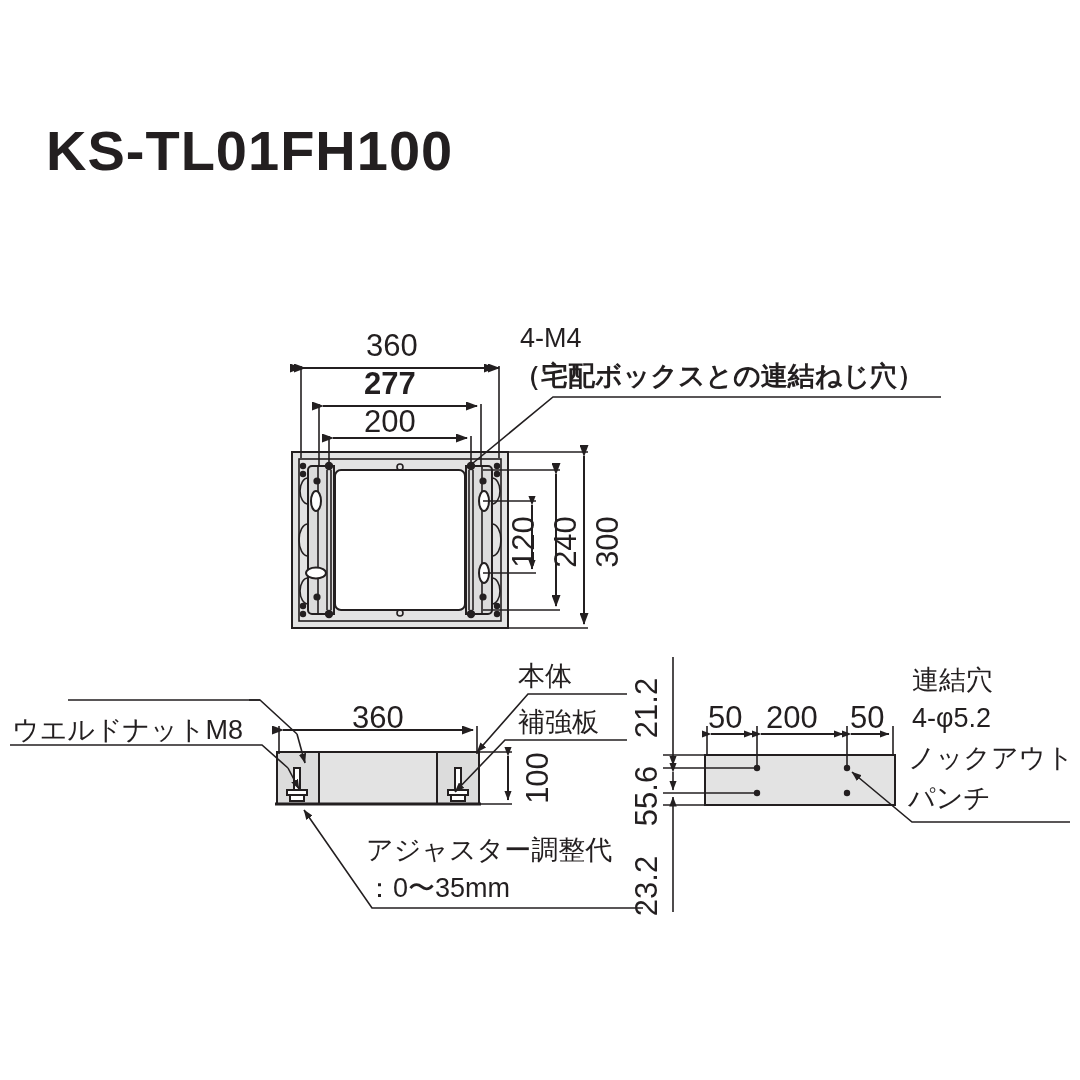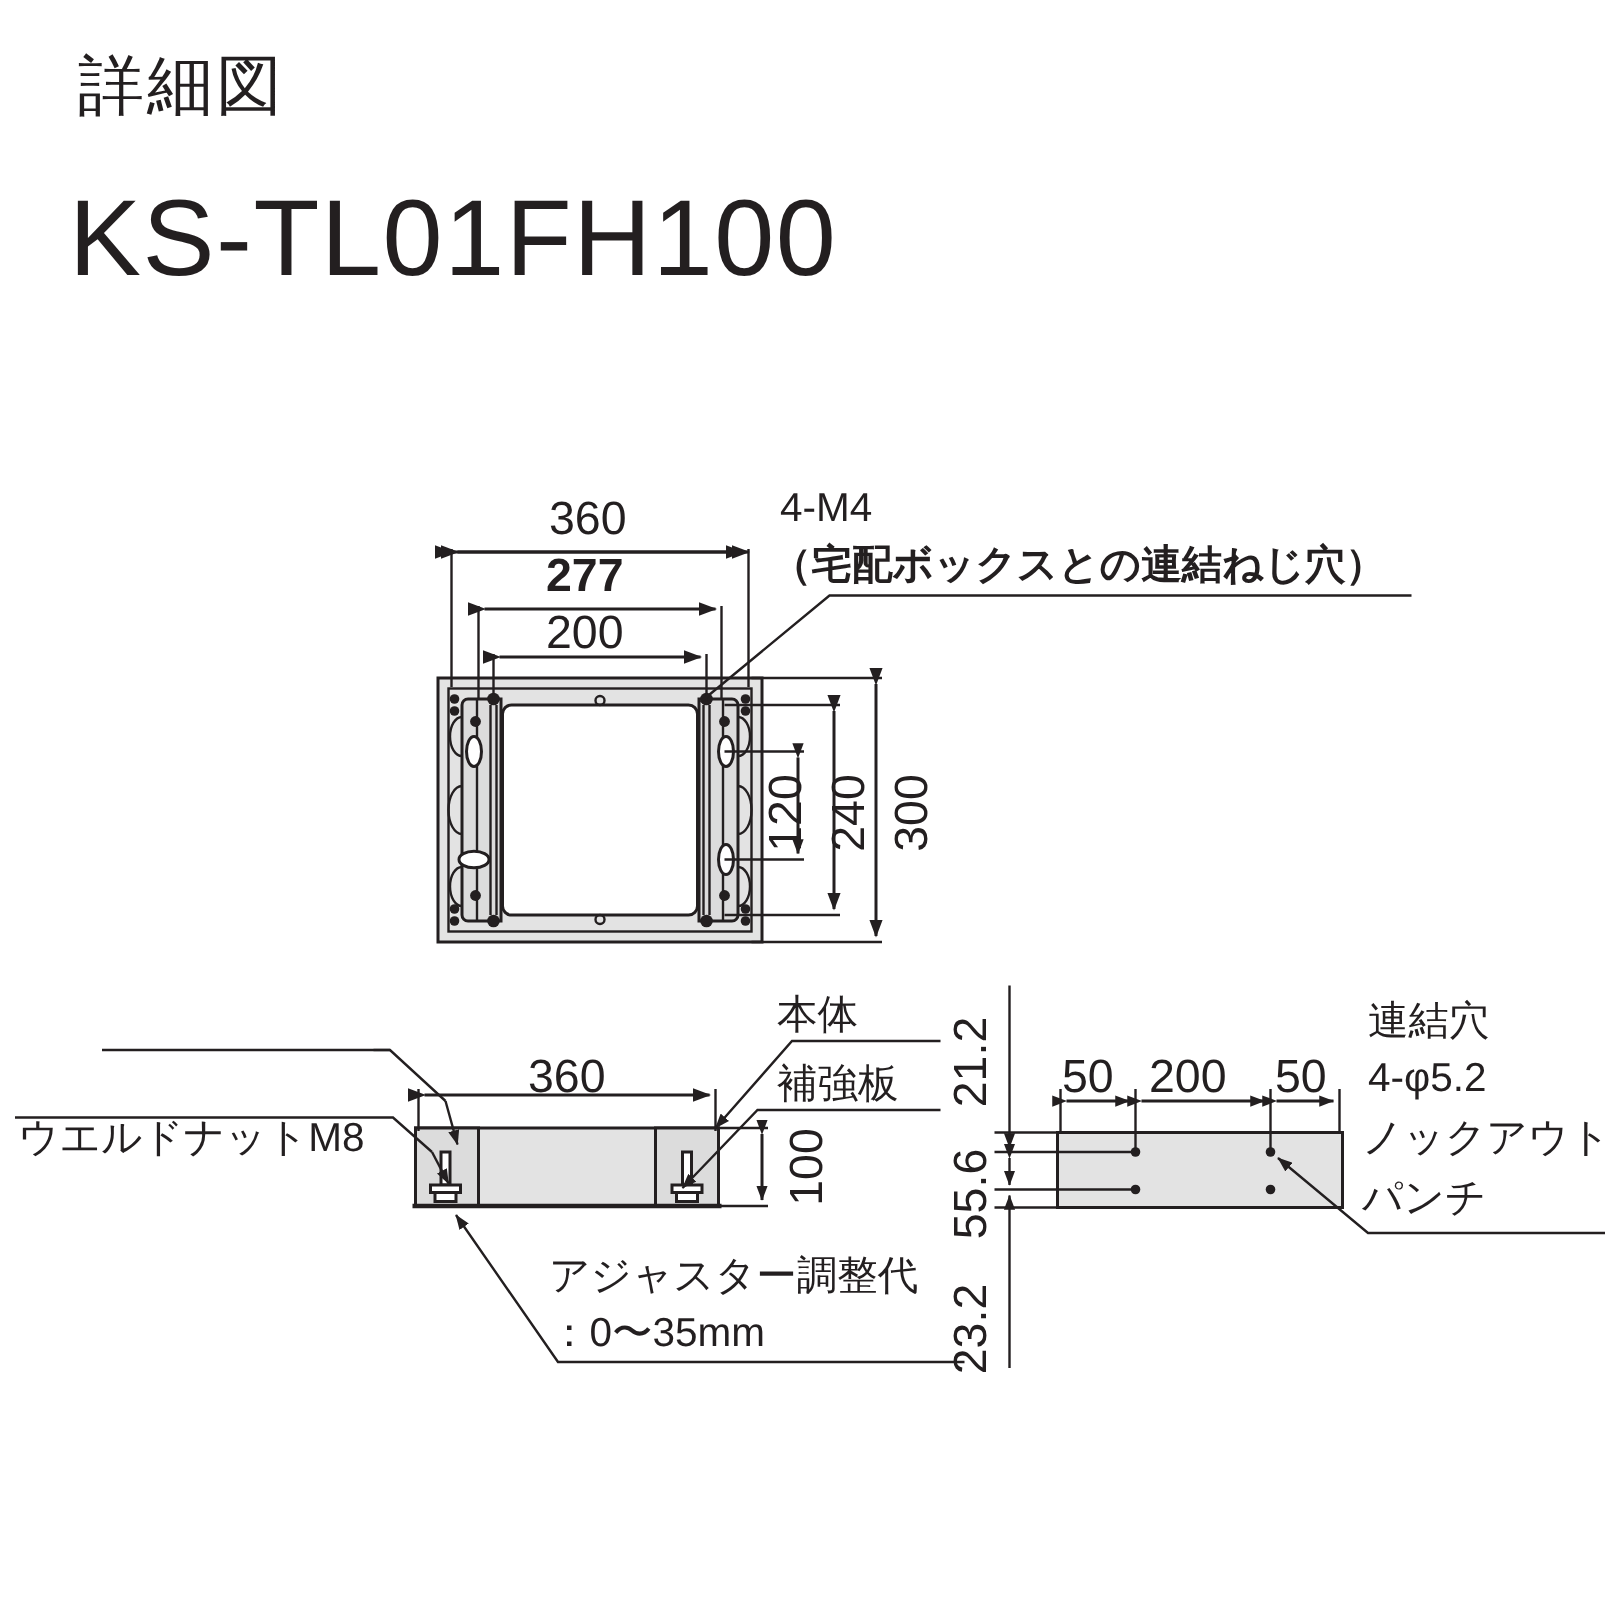--- a/index.html
+++ b/index.html
@@ -1,39 +1,38 @@
 <!DOCTYPE html>
 <html><head>
 <meta charset="utf-8">
 <style>
   html,body{margin:0;padding:0;background:#ffffff;}
   body{width:1080px;height:1080px;position:relative;overflow:hidden;
        font-family:"Liberation Sans","DejaVu Sans",sans-serif;color:#231f20;}
   .page{position:absolute;inset:0;}
   .txt{position:absolute;white-space:pre;color:#231f20;}
   #title-jp{left:52px;top:28px;font-size:44px;letter-spacing:2px;}
-  #model-code{left:46px;top:118px;font-size:72px;letter-spacing:1px;font-weight:400;}
+  #model-code{left:46px;top:118px;font-size:56px;letter-spacing:1px;font-weight:700;}
   .dim{font-size:28px;}
   .note{font-size:27px;line-height:1.22;}
   .vert{transform-origin:50% 50%;}
   svg{position:absolute;left:0;top:0;width:1080px;height:1080px;overflow:visible;}
   .ln{stroke:#231f20;stroke-width:2;fill:none;}
   .ln-thin{stroke:#231f20;stroke-width:1.6;fill:none;}
   .ln-thick{stroke:#231f20;stroke-width:3;fill:none;}
   .fill-gray{fill:#e3e3e3;stroke:#231f20;stroke-width:2;}
   .fill-gray2{fill:#dcdcdc;stroke:#231f20;stroke-width:2;}
   .fill-white{fill:#ffffff;stroke:#231f20;stroke-width:2;}
   .dot{fill:#231f20;}
 </style>
 </head>
 <body>
 
 <div class="page">
 
-  <div class="txt" id="title-jp">詳細図</div>
   <div class="txt" id="model-code">KS-TL01FH100</div>
 
   <svg viewBox="0 0 1080 1080">
     <defs>
       <marker id="ah" markerWidth="12" markerHeight="9" refX="11" refY="4.5" orient="auto" markerUnits="userSpaceOnUse">
         <path d="M0,0 L12,4.5 L0,9 z" fill="#231f20"></path>
       </marker>
       <marker id="ahs" markerWidth="10" markerHeight="7.5" refX="9.5" refY="3.75" orient="auto" markerUnits="userSpaceOnUse">
         <path d="M0,0 L10,3.75 L0,7.5 z" fill="#231f20"></path>
       </marker>
@@ -215,21 +214,21 @@
   <div class="txt dim vert" style="left:498px;top:524px;font-size:31px;transform:rotate(-90deg);">120</div>
   <div class="txt dim vert" style="left:540px;top:524px;font-size:31px;transform:rotate(-90deg);">240</div>
   <div class="txt dim vert" style="left:582px;top:524px;font-size:31px;transform:rotate(-90deg);">300</div>
 
   <div class="txt note" style="left:520px;top:322px;">4-M4</div>
   <div class="txt note" style="left:514px;top:360px;font-weight:bold;">（宅配ボックスとの連結ねじ穴）</div>
 
   <div class="txt dim" style="left:352px;top:700px;font-size:31px;">360</div>
   <div class="txt dim vert" style="left:512px;top:760px;font-size:31px;transform:rotate(-90deg);">100</div>
 
-  <div class="txt note" style="left:12px;top:714px;margin-top:28px;">ウエルドナットM8</div>
+  <div class="txt note" style="left:12px;top:714px;">ウエルドナットM8</div>
   <div class="txt note" style="left:518px;top:660px;">本体</div>
   <div class="txt note" style="left:518px;top:706px;">補強板</div>
   <div class="txt note" style="left:366px;top:834px;">アジャスター調整代</div>
   <div class="txt note" style="left:366px;top:872px;">：0〜35mm</div>
 
   <div class="txt dim" style="left:708px;top:700px;font-size:31px;">50</div>
   <div class="txt dim" style="left:766px;top:700px;font-size:31px;">200</div>
   <div class="txt dim" style="left:850px;top:700px;font-size:31px;">50</div>
 
   <div class="txt dim vert" style="left:617px;top:690px;font-size:31px;transform:rotate(-90deg);">21.2</div>

